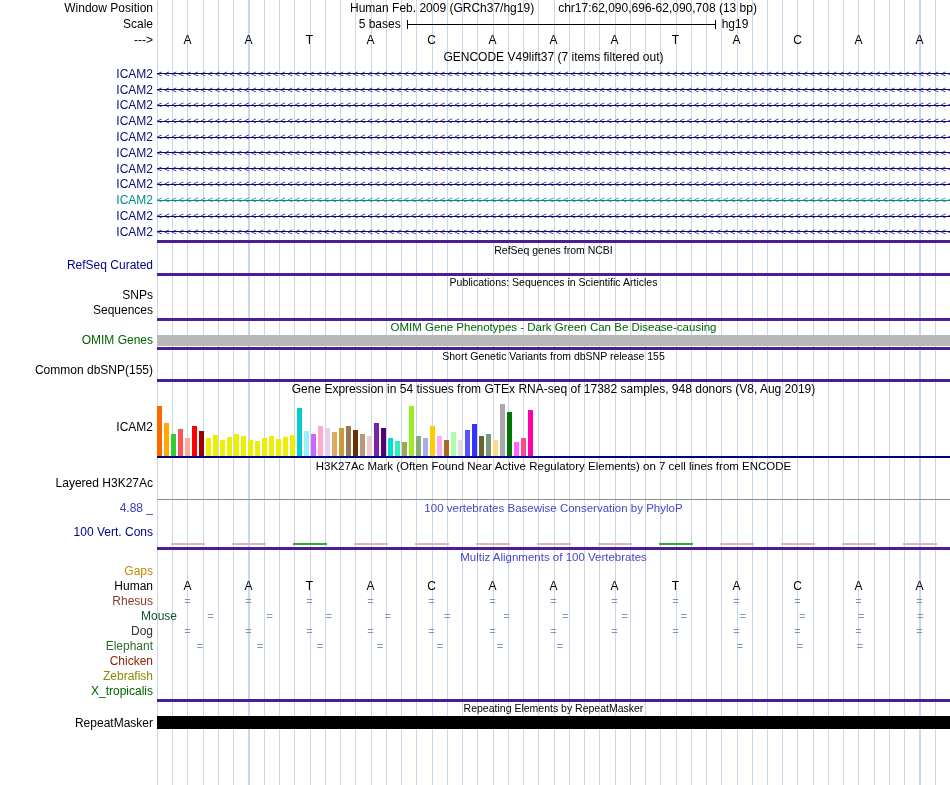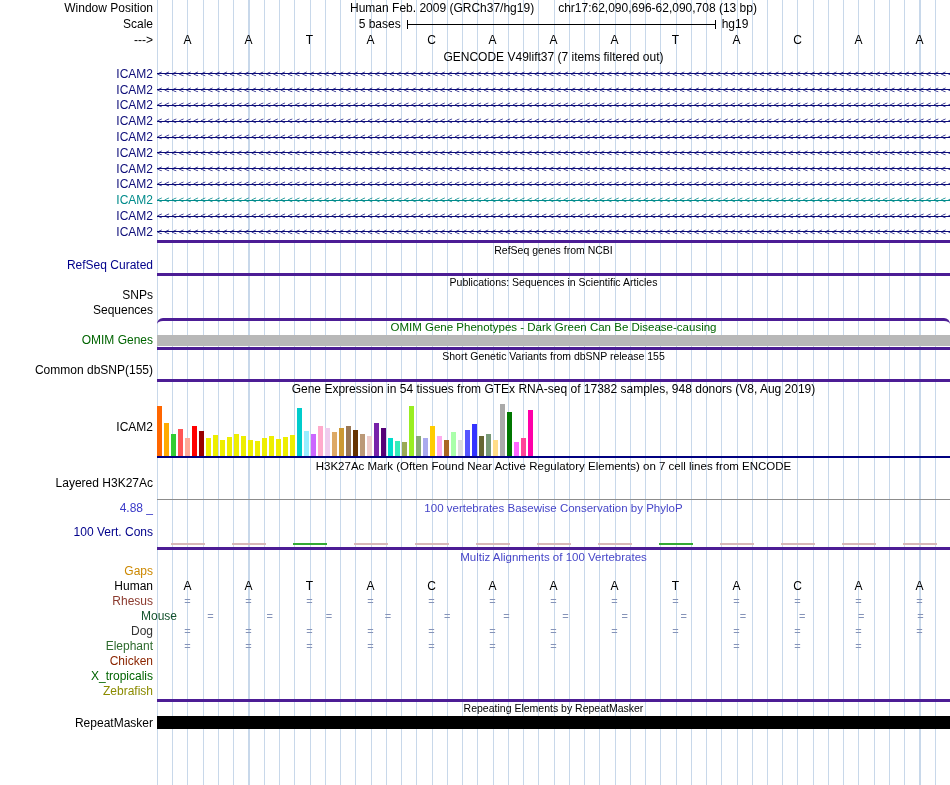--- a/index.html
+++ b/index.html
@@ -171,21 +171,21 @@
       <div class="label">SNPs</div>
       <div class="body"></div>
     </div>
     <div class="row" style="height:15px">
       <div class="label">Sequences</div>
       <div class="body"></div>
     </div>
 
     <div class="row" style="height:16px">
       <div class="label"></div>
-      <div class="body ctitle t11 septop" style="color: rgb(0, 100, 0); border-radius: 6px;">OMIM Gene Phenotypes - Dark Green Can Be Disease-causing</div>
+      <div class="body ctitle t11 septop" style="color: rgb(0, 100, 0);">OMIM Gene Phenotypes - Dark Green Can Be Disease-causing</div>
     </div>
     <div class="row" style="height:13px">
       <div class="label" style="color: rgb(0, 100, 0);">OMIM Genes</div>
       <div class="body">
         <div class="omimbar" style="background: rgb(184, 184, 184);"></div>
       </div>
     </div>
 
     <div class="row" style="height:15px">
       <div class="label"></div>
@@ -394,21 +394,21 @@
             <span class="bcell eq" style="color: rgb(133, 147, 184);">=</span>
             <span class="bcell eq" style="color: rgb(133, 147, 184);">=</span>
             <span class="bcell eq" style="color: rgb(133, 147, 184);">=</span>
             <span class="bcell eq" style="color: rgb(133, 147, 184);">=</span>
             <span class="bcell eq" style="color: rgb(133, 147, 184);">=</span>
             <span class="bcell eq" style="color: rgb(133, 147, 184);">=</span>
             <span class="bcell eq" style="color: rgb(133, 147, 184);">=</span>
             <span class="bcell eq" style="color: rgb(133, 147, 184);">=</span>
           </div>
         </div>
-        <div class="row" style="height: 15px;">
+        <div class="row" style="height: 15px; gap: 13px;">
           <div class="label" style="color: rgb(46, 107, 46);">Elephant</div>
           <div class="body bgrid">
             <span class="bcell eq" style="color: rgb(133, 147, 184);">=</span>
             <span class="bcell eq" style="color: rgb(133, 147, 184);">=</span>
             <span class="bcell eq" style="color: rgb(133, 147, 184);">=</span>
             <span class="bcell eq" style="color: rgb(133, 147, 184);">=</span>
             <span class="bcell eq" style="color: rgb(133, 147, 184);">=</span>
             <span class="bcell eq" style="color: rgb(133, 147, 184);">=</span>
             <span class="bcell eq" style="color: rgb(133, 147, 184);">=</span>
             <span class="bcell eq" style="color: rgb(133, 147, 184);"></span>
@@ -417,25 +417,25 @@
             <span class="bcell eq" style="color: rgb(133, 147, 184);">=</span>
             <span class="bcell eq" style="color: rgb(133, 147, 184);">=</span>
             <span class="bcell eq" style="color: rgb(133, 147, 184);"></span>
           </div>
         </div>
         <div class="row" style="height: 15px;">
           <div class="label" style="color: rgb(139, 37, 0);">Chicken</div>
           <div class="body bgrid"></div>
         </div>
         <div class="row" style="height: 15px;">
+          <div class="label" style="color: rgb(139, 139, 0);">Zebrafish</div>
+          <div class="body bgrid"></div>
+        </div>
+        <div class="row" style="height: 15px;">
           <div class="label" style="color: rgb(0, 100, 0);">X_tropicalis</div>
-          <div class="body bgrid"></div>
-        </div>
-        <div class="row" style="height: 15px;">
-          <div class="label" style="color: rgb(139, 139, 0);">Zebrafish</div>
           <div class="body bgrid"></div>
         </div>
       </div>
 
     <div class="row" style="height:16px">
       <div class="label"></div>
       <div class="body ctitle t10 septop">Repeating Elements by RepeatMasker</div>
     </div>
     <div class="row" style="height:16px">
       <div class="label">RepeatMasker</div>

